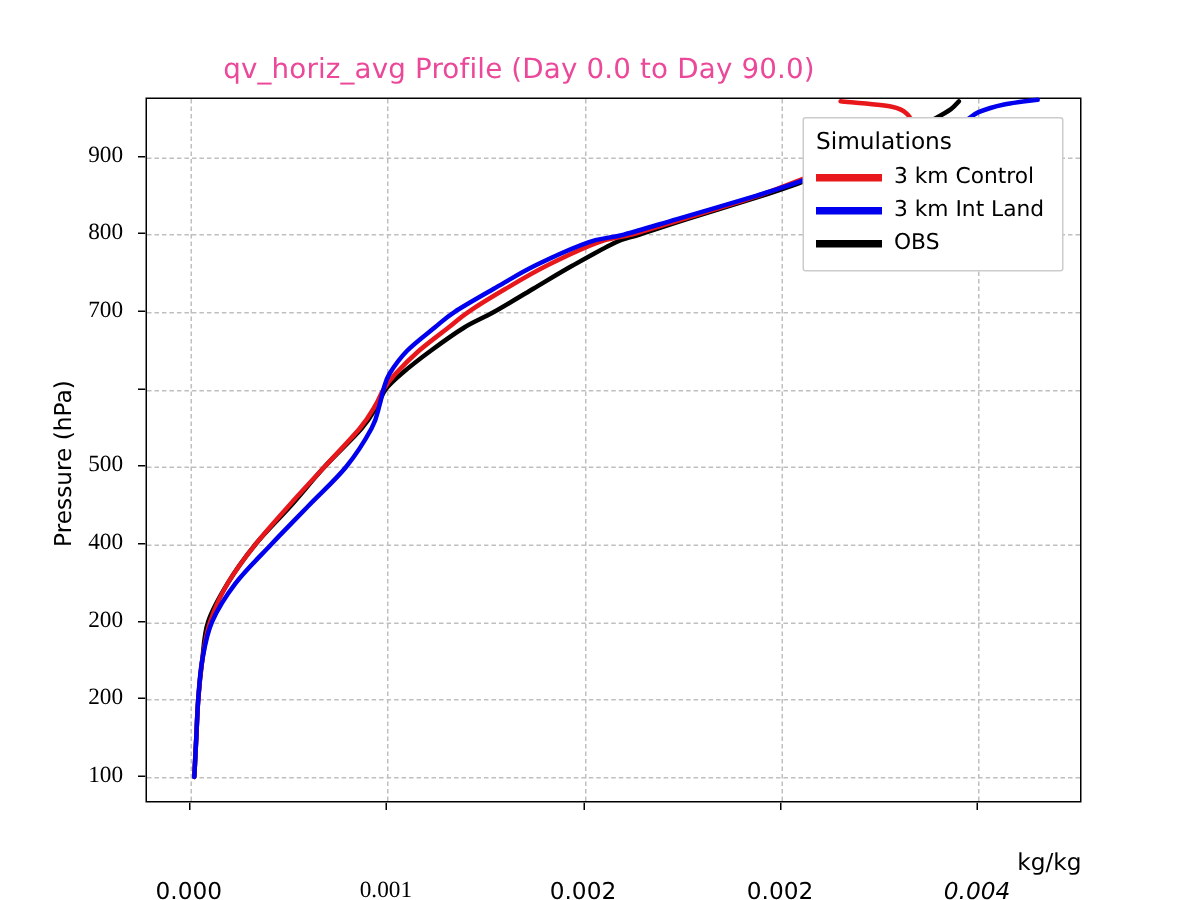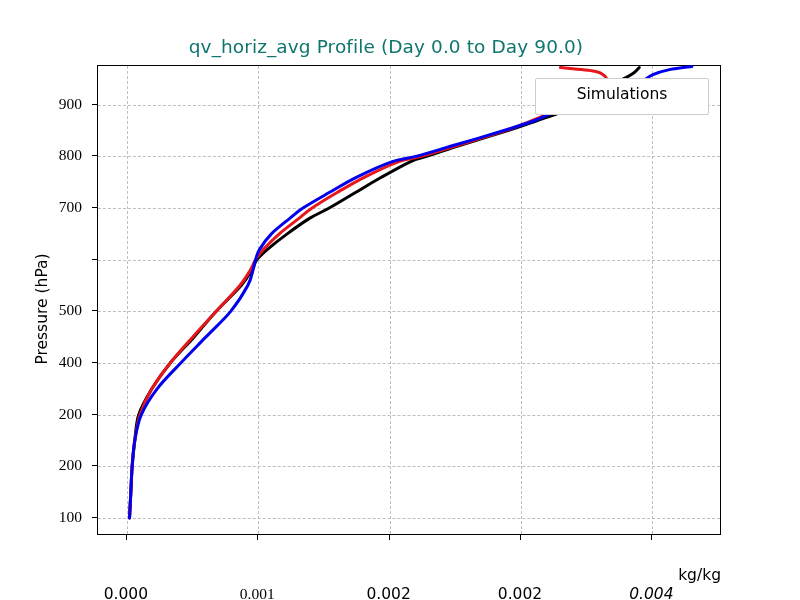--- a/index.html
+++ b/index.html
@@ -1,20 +1,20 @@
 <!DOCTYPE html>
 <html><head>
 <meta charset="utf-8">
 <style>
   html,body{margin:0;padding:0;background:#ffffff;}
   body{width:800px;height:600px;overflow:hidden;font-family:"DejaVu Sans","Liberation Sans",sans-serif;}
   #figure{position:relative;width:800px;height:600px;background:#ffffff;}
   #chart-title{
     position:absolute;left:0;top:36px;width:692px;text-align:center;
-    font-size:18.5px;color:#0f766e;letter-spacing:0.1px;padding-left:40px;
+    font-size:18.5px;color:#ec4899;letter-spacing:0.1px;
   }
   #plot-area{
     position:absolute;left:97px;top:65px;width:624px;height:470px;
     border:1.3px solid #000;box-sizing:border-box;background:#fff;
   }
   .grid-v,.grid-h{position:absolute;background:transparent;}
   .grid-v{top:0;bottom:0;width:0;border-left:1.6px dashed #bfbfbf;}
   .grid-h{left:0;right:0;height:0;border-top:1.6px dashed #bfbfbf;}
   #svg-curves{position:absolute;left:0;top:0;width:624px;height:470px;overflow:visible;}
   .tick-x{
@@ -33,21 +33,21 @@
   }
   #ylabel{
     position:absolute;left:-88px;top:300px;width:260px;text-align:center;
     font-size:15.5px;color:#000;transform:rotate(-90deg);transform-origin:center center;
   }
   #legend{
     position:absolute;left:535px;top:78px;width:174px;
     border:1px solid #cccccc;border-radius:2px;background:#ffffff;
     padding:5px 8px 7px 8px;box-sizing:border-box;
   }
-  #legend-title{text-align:center;font-size:15.5px;color:#000;padding:1px 0 4px 0;}
+  #legend-title{text-align:left;font-size:15.5px;color:#000;padding:1px 0 4px 0;}
   .legend-row{display:flex;align-items:center;height:22px;}
   .legend-swatch{width:44px;height:5px;margin-right:8px;flex:0 0 auto;border-radius:0;}
   .legend-label{font-size:14.5px;color:#000;white-space:nowrap;}
 </style>
 </head>
 <body>
 
 <div id="figure">
 
   <div id="chart-title">qv_horiz_avg Profile (Day 0.0 to Day 90.0)</div>
@@ -105,15 +105,29 @@
       </div>
     <svg id="svg-curves" viewBox="0 0 624 470" preserveAspectRatio="none">
         <path d="M 31.53 451.92 C 31.75 447.62, 32.40 434.71, 32.84 426.10 C 33.28 417.49, 33.50 408.88, 34.16 400.27 C 34.81 391.67, 35.69 383.06, 36.78 374.45 C 37.88 365.84, 37.88 357.23, 40.72 348.63 C 43.57 340.02, 48.61 331.41, 53.86 322.80 C 59.12 314.19, 65.25 305.59, 72.25 296.98 C 79.26 288.37, 88.24 279.76, 95.90 271.15 C 103.56 262.55, 110.35 253.94, 118.23 245.33 C 126.11 236.72, 137.28 226.39, 143.19 219.51 C 149.10 212.62, 151.07 208.32, 153.70 204.01 C 156.33 199.71, 156.33 197.12, 158.96 193.68 C 161.58 190.24, 164.43 187.66, 169.47 183.35 C 174.50 179.05, 182.16 173.02, 189.17 167.86 C 196.18 162.69, 204.50 156.67, 211.50 152.36 C 218.51 148.06, 223.55 146.34, 231.21 142.03 C 238.87 137.73, 248.72 131.70, 257.48 126.54 C 266.24 121.37, 274.56 116.21, 283.76 111.04 C 292.95 105.88, 305.21 98.99, 312.66 95.55 C 320.10 92.11, 320.54 92.97, 328.42 90.38 C 336.30 87.80, 346.37 84.36, 359.95 80.05 C 373.52 75.75, 396.51 68.86, 409.87 64.56 C 423.23 60.26, 430.01 57.67, 440.08 54.23 C 450.16 50.79, 462.20 46.91, 470.30 43.90 C 478.40 40.89, 483.87 38.74, 488.69 36.15 C 493.51 33.57, 495.70 30.99, 499.20 28.41 C 502.70 25.82, 505.33 23.24, 509.71 20.66 C 514.09 18.08, 521.09 15.24, 525.47 12.91 C 529.85 10.59, 533.36 8.61, 535.98 6.71 C 538.61 4.82, 540.36 2.41, 541.24 1.55" fill="none" stroke="#000000" stroke-width="3" stroke-linecap="round" stroke-linejoin="round"></path>
         <path d="M 31.53 451.92 C 31.75 447.62, 32.40 434.71, 32.84 426.10 C 33.28 417.49, 33.50 408.88, 34.16 400.27 C 34.81 391.67, 35.47 383.06, 36.78 374.45 C 38.10 365.84, 39.19 357.23, 42.04 348.63 C 44.88 340.02, 48.83 331.41, 53.86 322.80 C 58.90 314.19, 65.47 305.59, 72.25 296.98 C 79.04 288.37, 86.92 279.76, 94.59 271.15 C 102.25 262.55, 110.35 253.94, 118.23 245.33 C 126.11 236.72, 136.19 226.39, 141.88 219.51 C 147.57 212.62, 149.76 208.32, 152.39 204.01 C 155.01 199.71, 155.45 197.12, 157.64 193.68 C 159.83 190.24, 161.58 187.66, 165.52 183.35 C 169.47 179.05, 175.38 173.02, 181.29 167.86 C 187.20 162.69, 195.52 156.67, 200.99 152.36 C 206.47 148.06, 207.78 146.34, 214.13 142.03 C 220.48 137.73, 230.33 131.70, 239.09 126.54 C 247.85 121.37, 256.39 116.21, 266.68 111.04 C 276.97 105.88, 291.42 98.99, 300.83 95.55 C 310.25 92.11, 313.75 92.97, 323.17 90.38 C 332.58 87.80, 343.31 84.36, 357.32 80.05 C 371.33 75.75, 394.32 68.86, 407.24 64.56 C 420.16 60.26, 426.07 57.67, 434.83 54.23 C 443.59 50.79, 452.78 46.91, 459.79 43.90 C 466.80 40.89, 471.39 38.74, 476.87 36.15 C 482.34 33.57, 488.25 30.99, 492.63 28.41 C 497.01 25.82, 500.51 22.81, 503.14 20.66 C 505.77 18.51, 507.74 17.22, 508.40 15.49 C 509.05 13.77, 509.05 12.05, 507.08 10.33 C 505.11 8.61, 504.02 6.63, 496.57 5.16 C 489.13 3.70, 468.11 2.15, 462.42 1.55" fill="none" stroke="#e8171b" stroke-width="3" stroke-linecap="round" stroke-linejoin="round"></path>
         <path d="M 31.53 451.92 C 31.75 447.62, 32.40 434.71, 32.84 426.10 C 33.28 417.49, 33.50 408.88, 34.16 400.27 C 34.81 391.67, 35.25 383.06, 36.78 374.45 C 38.32 365.84, 39.63 357.23, 43.35 348.63 C 47.07 340.02, 52.55 331.41, 59.12 322.80 C 65.68 314.19, 74.66 305.59, 82.76 296.98 C 90.86 288.37, 99.40 279.76, 107.72 271.15 C 116.04 262.55, 125.68 253.94, 132.68 245.33 C 139.69 236.72, 146.04 226.39, 149.76 219.51 C 153.48 212.62, 153.70 208.32, 155.01 204.01 C 156.33 199.71, 156.55 197.12, 157.64 193.68 C 158.74 190.24, 158.96 187.66, 161.58 183.35 C 164.21 179.05, 168.37 173.02, 173.41 167.86 C 178.44 162.69, 186.54 156.67, 191.80 152.36 C 197.05 148.06, 198.37 146.34, 204.93 142.03 C 211.50 137.73, 222.23 131.70, 231.21 126.54 C 240.19 121.37, 248.29 116.21, 258.80 111.04 C 269.31 105.88, 284.41 98.99, 294.27 95.55 C 304.12 92.11, 308.06 92.97, 317.91 90.38 C 327.76 87.80, 338.71 84.36, 353.38 80.05 C 368.05 75.75, 391.92 68.86, 405.93 64.56 C 419.94 60.26, 429.14 57.24, 437.46 54.23 C 445.78 51.22, 448.40 49.07, 455.85 46.48 C 463.29 43.90, 474.02 41.32, 482.12 38.74 C 490.22 36.15, 497.23 33.57, 504.45 30.99 C 511.68 28.41, 518.91 25.82, 525.47 23.24 C 532.04 20.66, 539.05 17.90, 543.87 15.49 C 548.68 13.08, 549.78 10.76, 554.37 8.78 C 558.97 6.80, 564.88 4.99, 571.45 3.62 C 578.02 2.24, 590.06 1.03, 593.79 0.52" fill="none" stroke="#0000ee" stroke-width="3" stroke-linecap="round" stroke-linejoin="round"></path>
       </svg>
   </div>
 
   <div id="legend">
     <div id="legend-title">Simulations</div>
+    <div id="legend-rows">
+        <div class="legend-row">
+          <span class="legend-swatch" style="background: rgb(232, 23, 27);"></span>
+          <span class="legend-label">3 km Control</span>
+        </div>
+        <div class="legend-row">
+          <span class="legend-swatch" style="background: rgb(0, 0, 238);"></span>
+          <span class="legend-label">3 km Int Land</span>
+        </div>
+        <div class="legend-row">
+          <span class="legend-swatch" style="background: rgb(0, 0, 0);"></span>
+          <span class="legend-label">OBS</span>
+        </div>
+      </div>
   </div>
 
 </div>
 
 </body></html>

